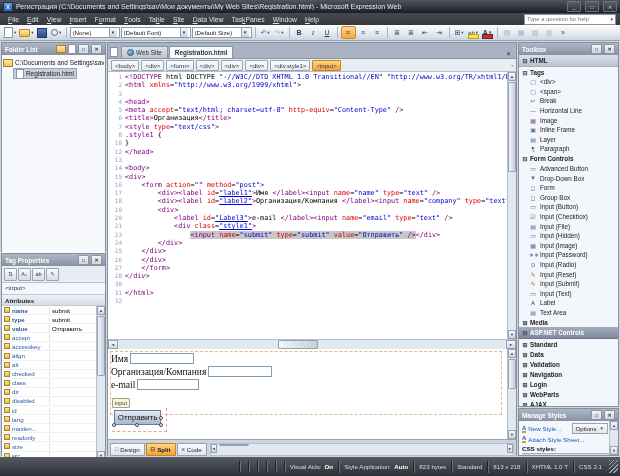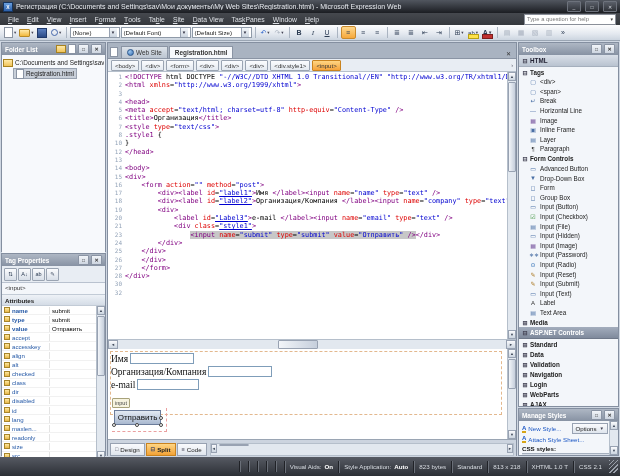--- a/index.html
+++ b/index.html
@@ -558,20 +558,24 @@
           </div>
           <div class="cl">
             <span class="ln">28</span>
             <span class="ct"><span class="t">&lt;/div</span><span class="t">&gt;</span></span>
           </div>
           <div class="cl">
             <span class="ln">30</span>
             <span class="ct"></span>
           </div>
           <div class="cl">
+            <span class="ln">31</span>
+            <span class="ct"><span class="t">&lt;/html</span><span class="t">&gt;</span></span>
+          </div>
+          <div class="cl">
             <span class="ln">32</span>
             <span class="ct"></span>
           </div>
         </div>
       <div class="vsb">
         <span class="sb-btn">▲</span>
         <span class="sb-track">
             <span class="sb-thumb" style="top:1px;height:90px;"></span>
           </span>
         <span class="sb-btn">▼</span>

